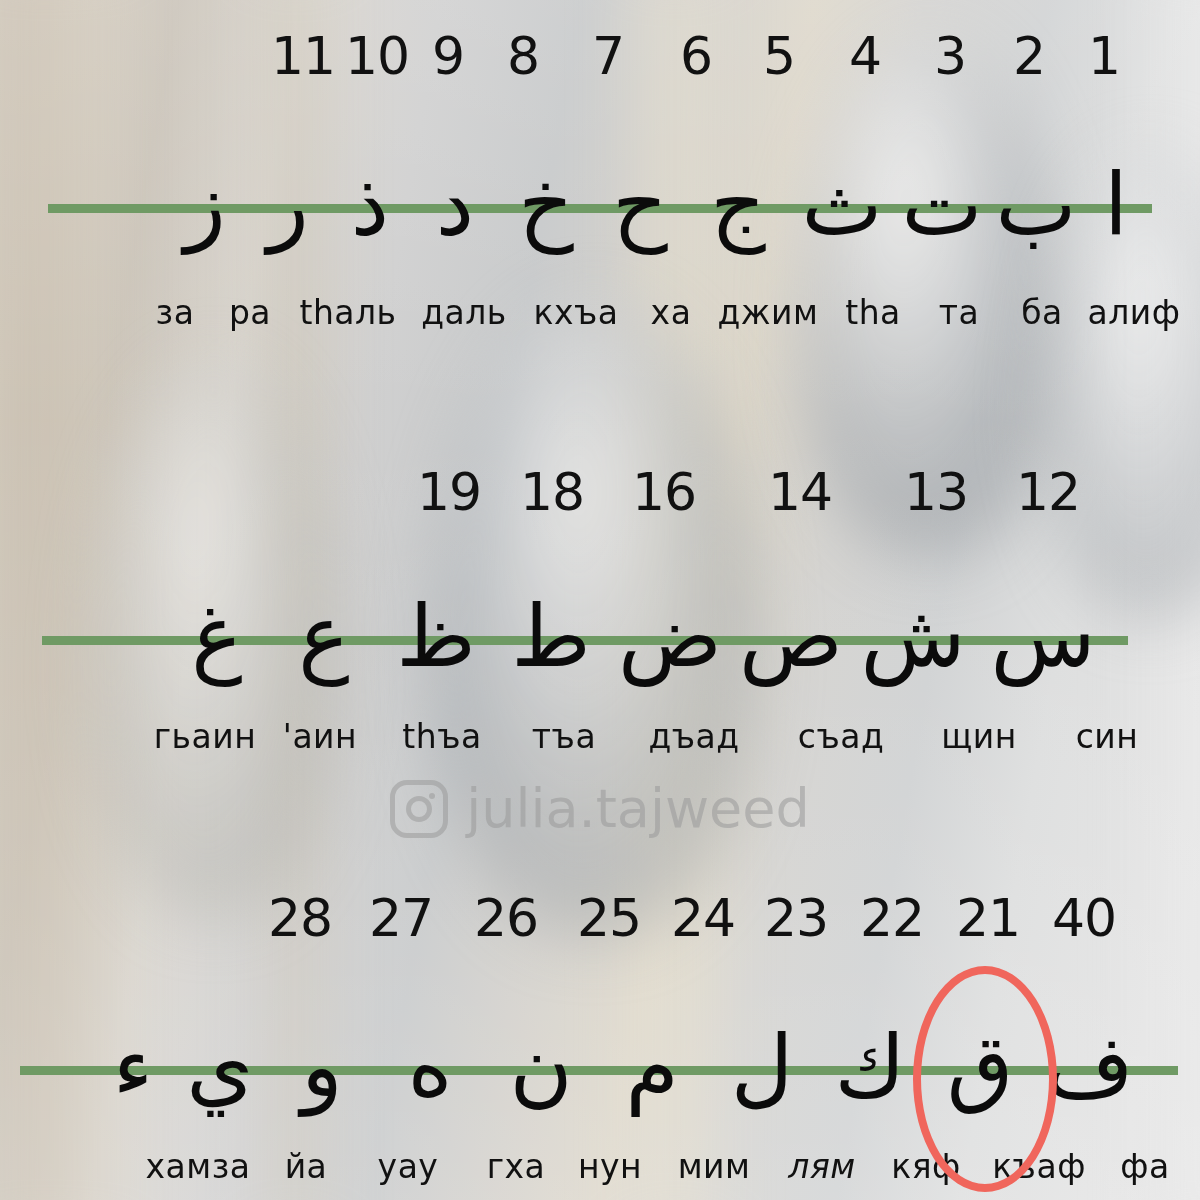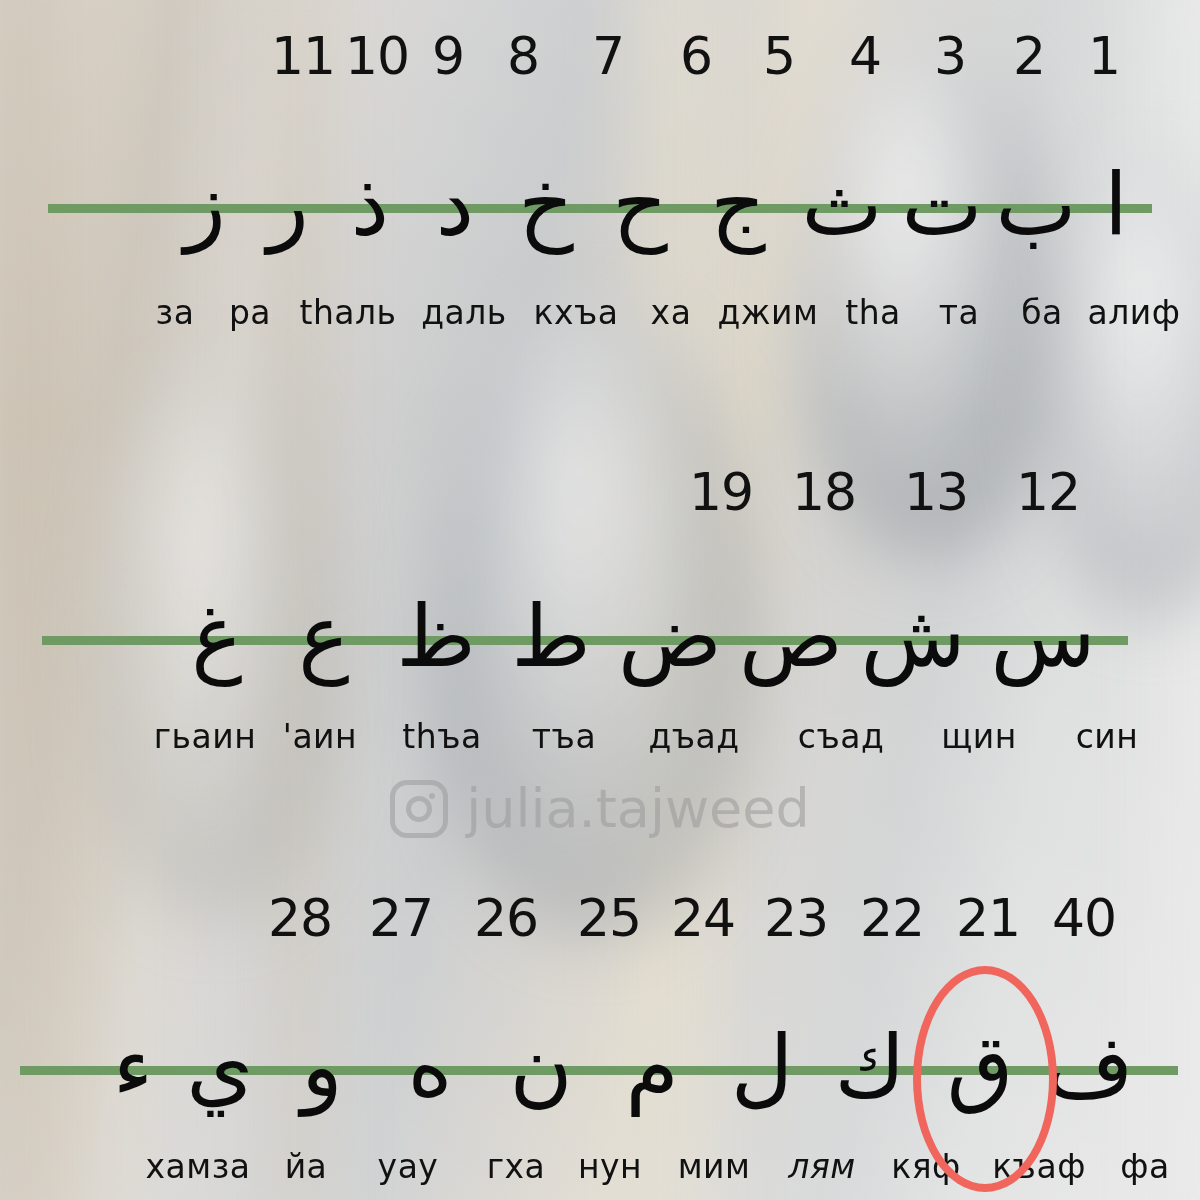--- a/index.html
+++ b/index.html
@@ -290,20 +290,22 @@
           <div class="label" style="width: 120px;">thаль</div>
           <div class="label" style="width: 76px;">ра</div>
           <div class="label" style="width: 74px;">за</div>
         </div>
     </div>
 
     <div class="row" id="row-2" style="top:460px;">
       <div class="num-line" id="row2-numbers" style="height: 58px; padding-right: 100px; padding-left: 90px;">
           <div class="num" style="width: 104px;">12</div>
           <div class="num" style="width: 120px;">13</div>
+          <div class="num" style="width: 152px;">14</div>
+          <div class="num" style="width: 120px;">16</div>
           <div class="num" style="width: 104px;">18</div>
           <div class="num" style="width: 102px;">19</div>
         </div>
       <div class="letters-wrap" style="margin-top:48px;">
         <div class="green-rule" id="row2-rule" style="left: 42px; right: 72px; top: 70px; background: rgb(111, 154, 100);"></div>
         <div class="letter-line" id="row2-letters" style="padding-right: 90px; padding-left: 80px;">
             <div class="letter" style="width: 134px;">س</div>
             <div class="letter" style="width: 126px;">ش</div>
             <div class="letter" style="width: 118px;">ص</div>
             <div class="letter" style="width: 124px;">ض</div>

